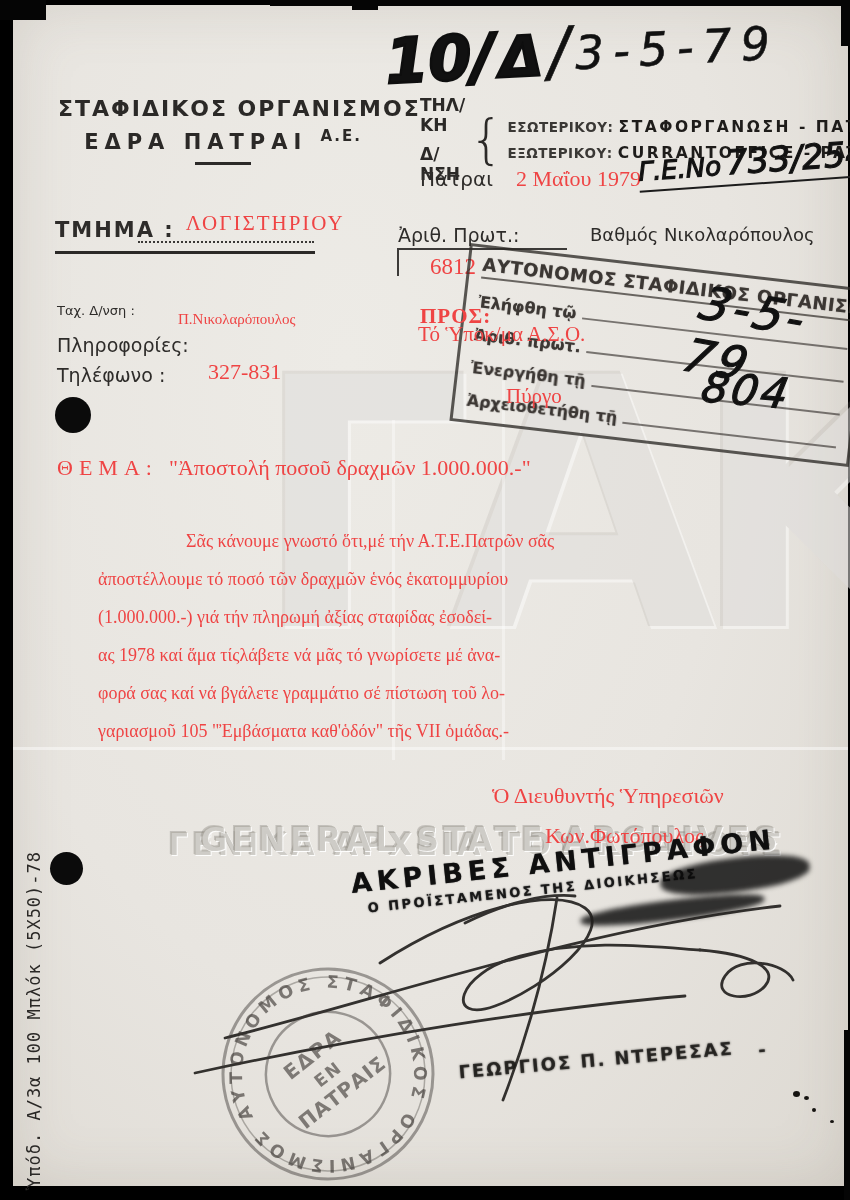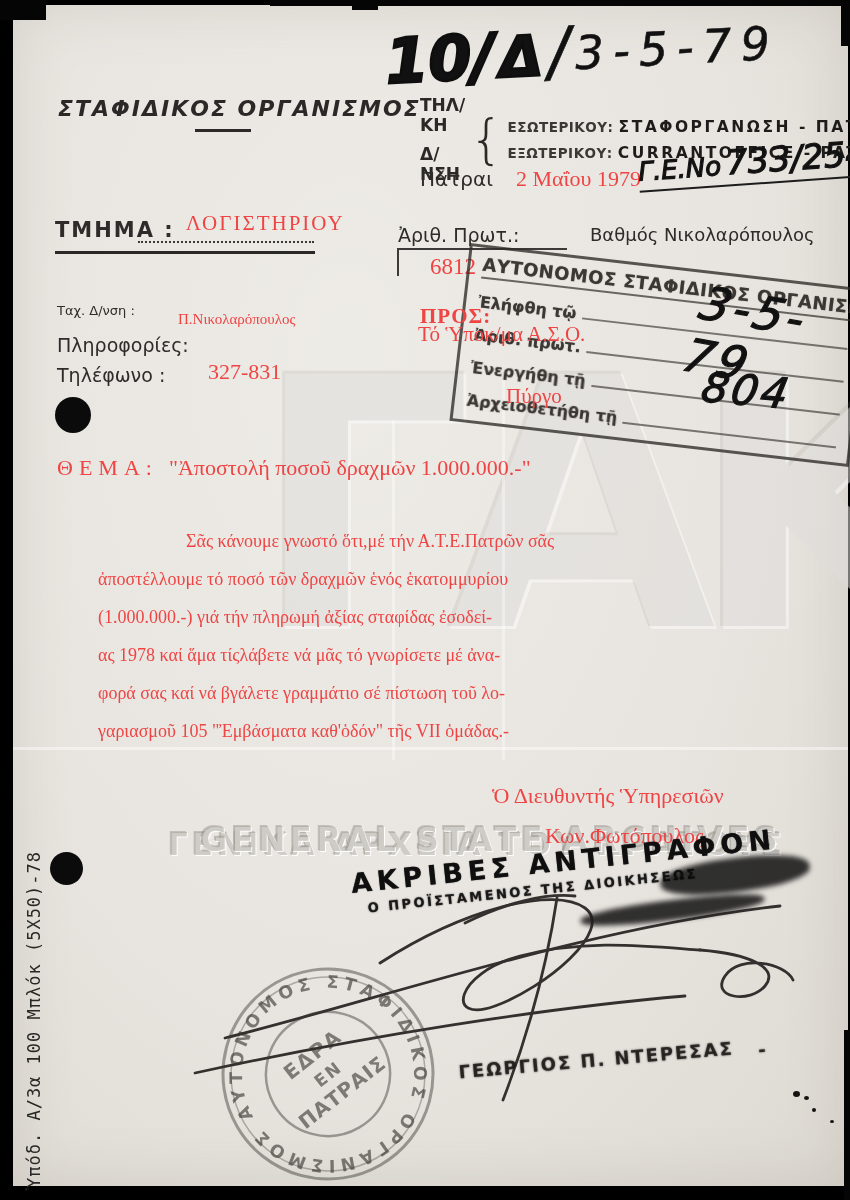--- a/index.html
+++ b/index.html
@@ -19,21 +19,21 @@
   .speck{border-radius:50%;background:#151310;}
   
   .wm-mono{font-weight:bold;color:rgba(150,145,135,.16);letter-spacing:-28px;
            text-shadow:3px 3px 0 rgba(255,255,255,.45);line-height:1;}
   .wm-line{font-weight:bold;color:rgba(172,167,158,.55);
            text-shadow:1px 1px 0 rgba(255,255,255,.9), -1px -1px 0 rgba(110,106,98,.30);
            white-space:nowrap;}
   
   .lh{ text-align:center;color:#2b2927;}
   .lh .l1{font-size:26px;font-weight:bold;letter-spacing:9px;}
-  .lh .l2{font-size:22px;font-weight:bold;letter-spacing:2px;margin-top:8px;white-space:nowrap;font-style:italic;}
+  .lh .l2{font-size:22px;font-weight:bold;letter-spacing:2px;margin-top:8px;white-space:nowrap;}
   .lh .l3{font-size:21px;font-weight:bold;letter-spacing:6px;margin-top:6px;}
   .lh .ae{font-size:15px;font-weight:bold;letter-spacing:2px;vertical-align:8px;}
   .lh .rule{width:56px;height:3px;background:#2c2a28;margin:8px auto 0 auto;}
   .hdr-lbl{font-size:17px;font-weight:bold;color:#2b2927;}
   .hdr-sub{font-size:13.5px;font-weight:bold;color:#3a3835;letter-spacing:.5px;}
   .hdr-val{font-size:15.5px;font-weight:bold;color:#1e1c1a;letter-spacing:2.5px;white-space:nowrap;}
   .brace{font-size:54px;font-weight:200;color:#2b2927;line-height:1;}
   
   .hw{font-family:"DejaVu Sans",sans-serif;color:#111;font-style:italic;}
   .hw-thick{-webkit-text-stroke:2.5px #0e0e0e;font-weight:bold;}
@@ -84,20 +84,24 @@
 
 <div class="abs" style="left:385px;top:12px;transform:rotate(-3deg);white-space:nowrap;">
   <span class="hw hw-thick" style="font-size:62px;">10/</span>
   <span class="hw hw-thick" style="font-size:56px;">Δ</span>
   <span class="hw hw-thin" style="font-size:66px;">/</span>
   <span class="hw hw-thin" style="font-size:46px;letter-spacing:9px;position:relative;top:-4px;">3-5-79</span>
 </div>
 
 <div class="abs lh" style="left:58px;top:88px;width:330px;">
   <div class="l2">ΣΤΑΦΙΔΙΚΟΣ ΟΡΓΑΝΙΣΜΟΣ</div>
+  <div class="l3">
+    <span>ΕΔΡΑ ΠΑΤΡΑΙ</span>
+    <span class="ae">Α.Ε.</span>
+  </div>
   <div class="rule"></div>
 </div>
 
 <div class="abs" style="left:420px;top:95px;display:flex;align-items:center;">
   <div style="display:flex;flex-direction:column;gap:9px;">
     <span class="hdr-lbl">ΤΗΛ/ΚΗ</span>
     <span class="hdr-lbl">Δ/ΝΣΗ</span>
   </div>
   <div class="brace" style="margin:0 4px;">{</div>
   <div style="display:flex;flex-direction:column;gap:7px;">

